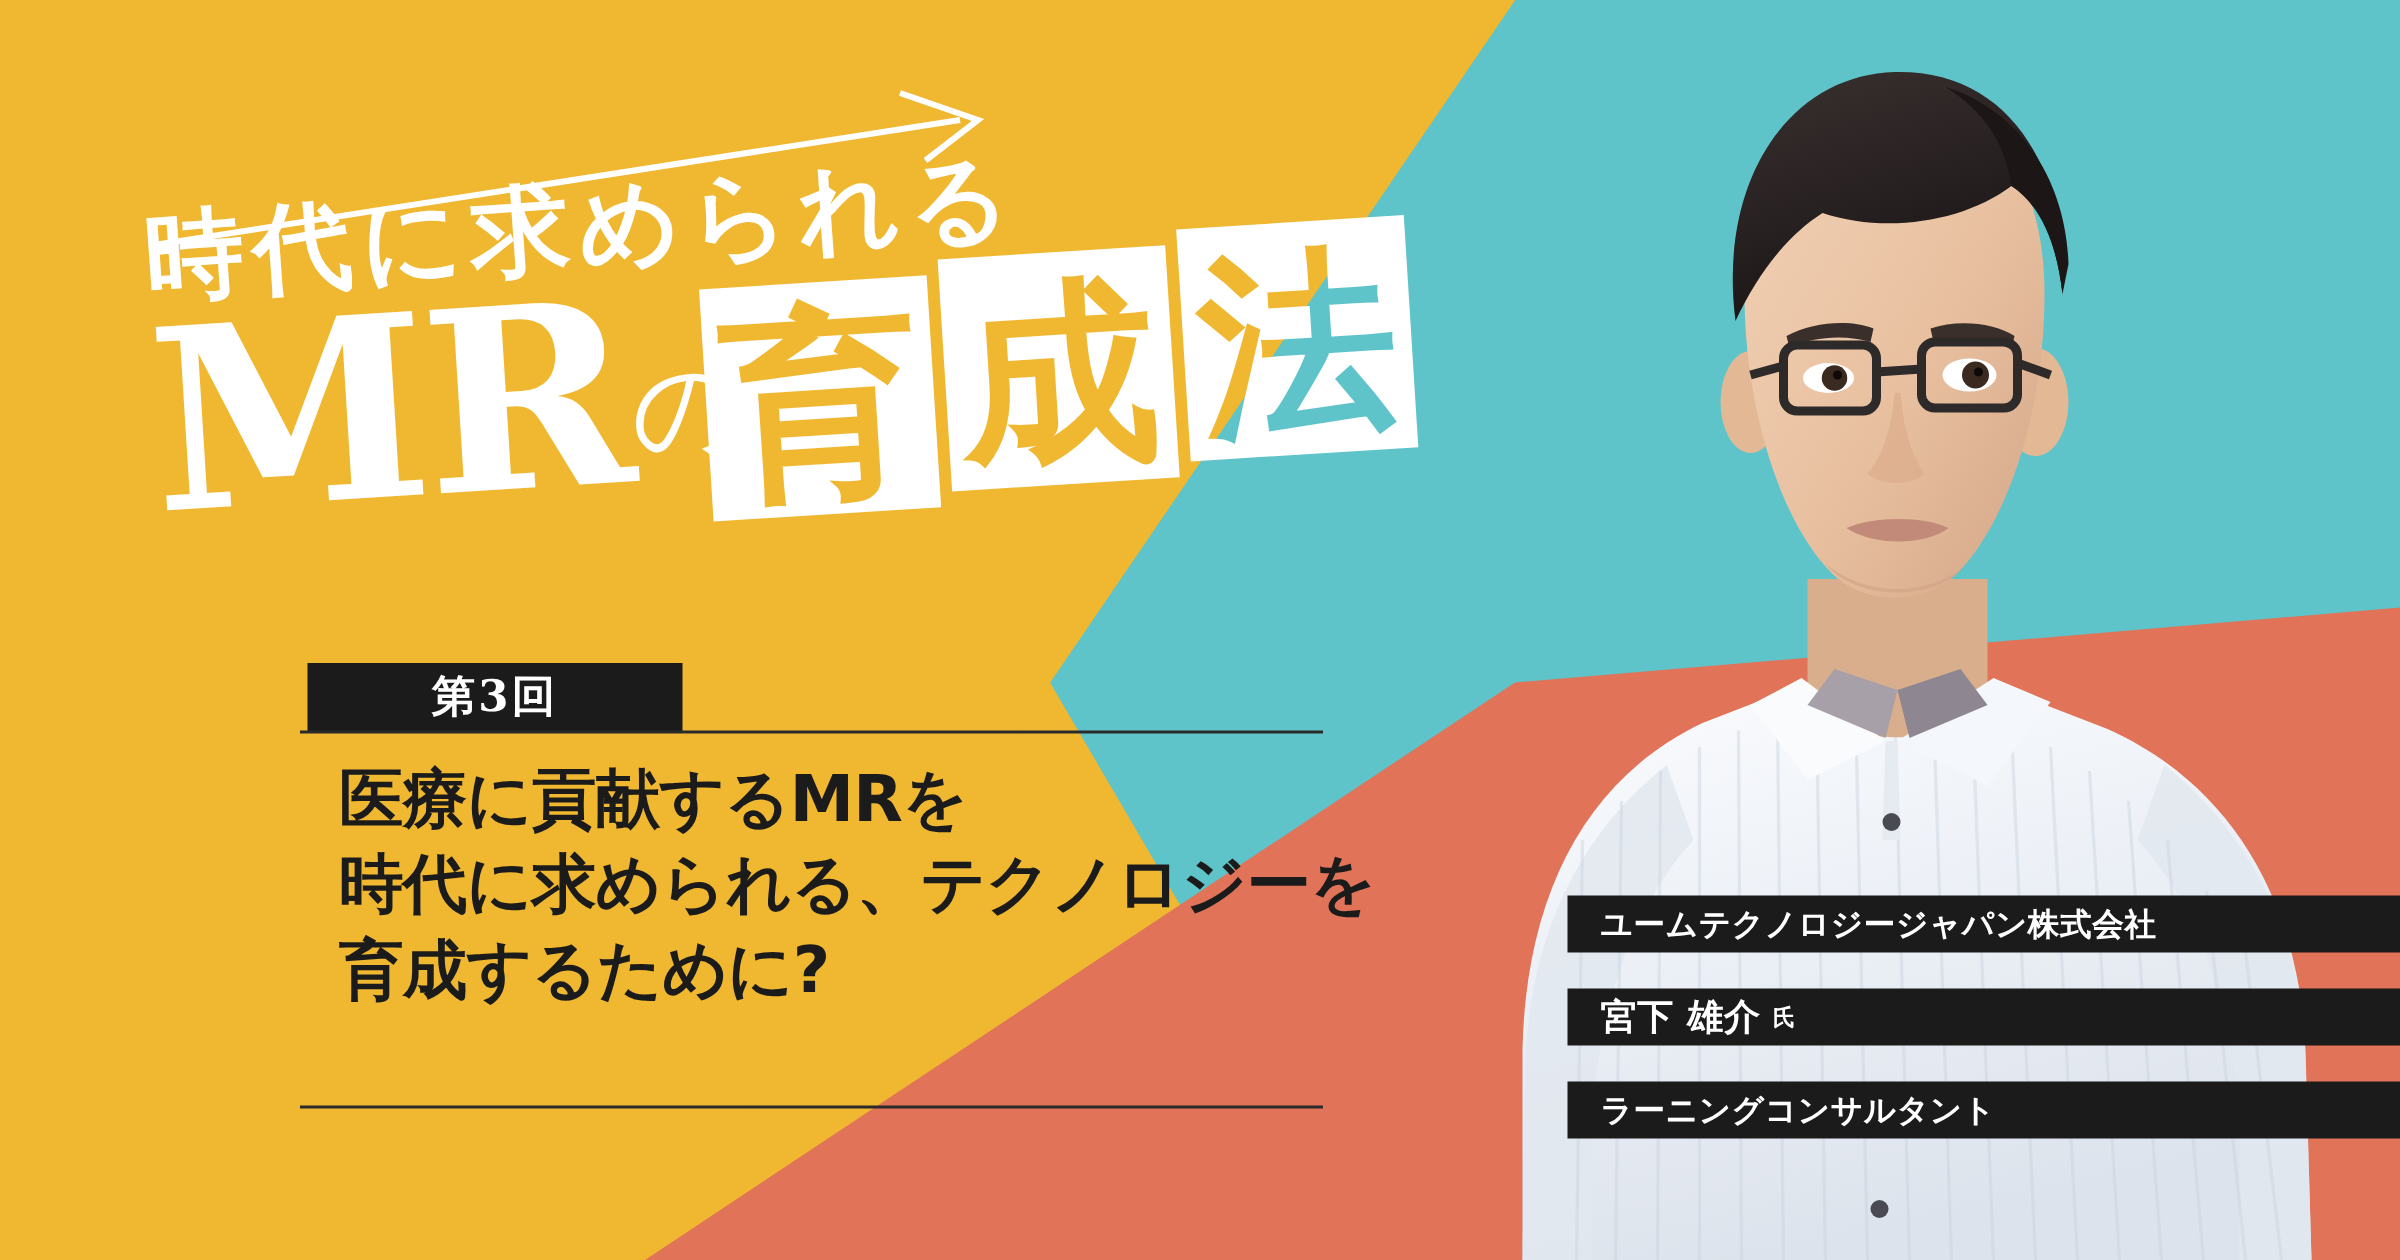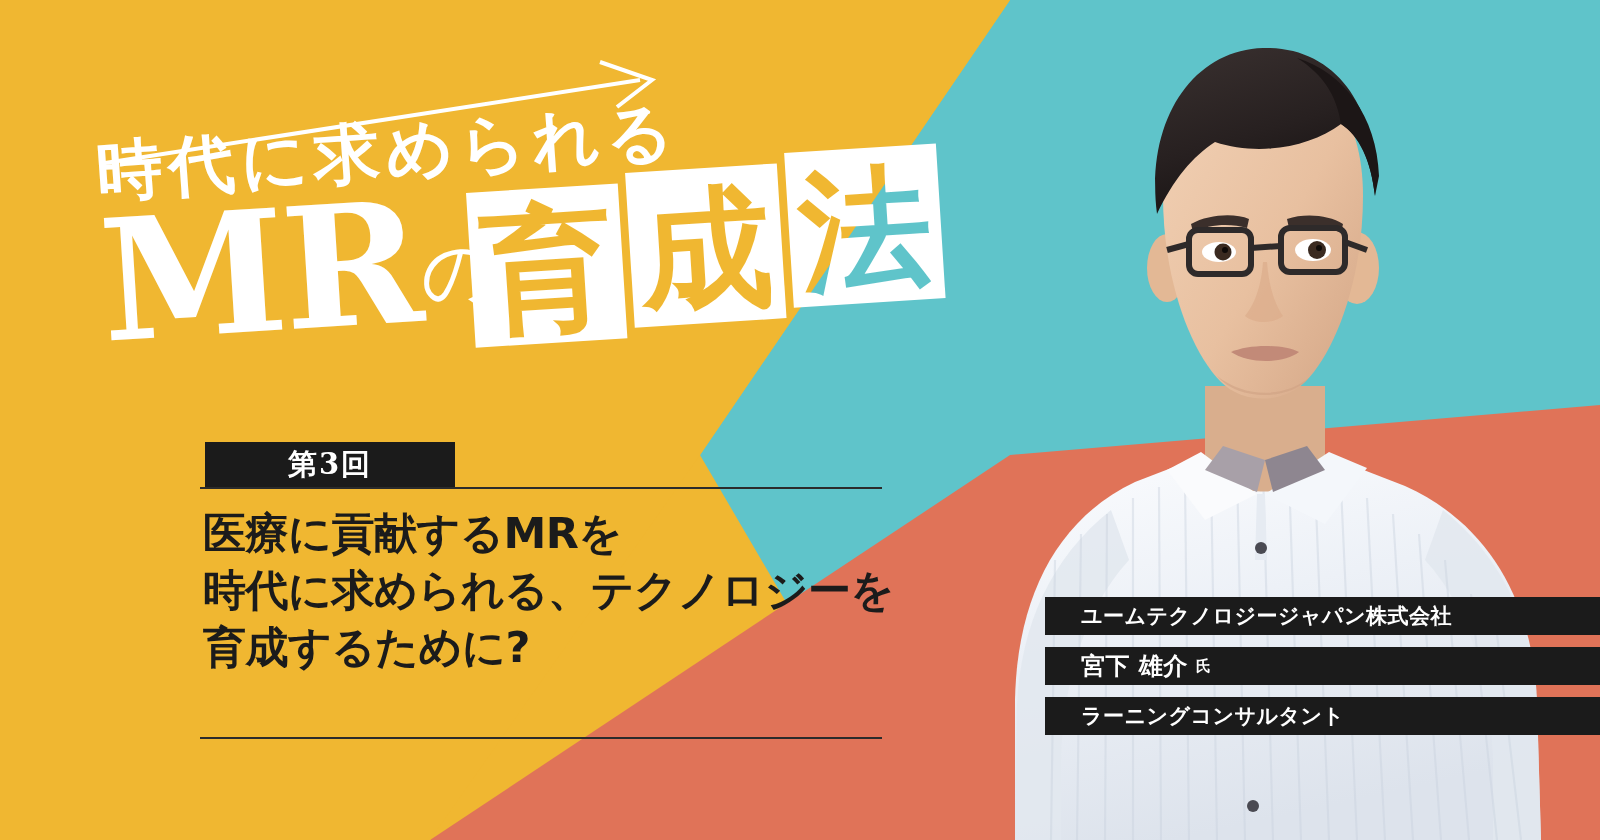--- a/index.html
+++ b/index.html
@@ -109,20 +109,21 @@
     width:760px;
   }
   #subtitle div{
     font-family:"DejaVu Sans","Liberation Sans",sans-serif;
     font-size:43px;
     font-weight:700;
     color:#1B1B1B;
     line-height:1.33;
     letter-spacing:-0.5px;
     white-space:nowrap;
+    margin-left:23px;
   }
 
   
   #portrait{
     position:absolute;
     left:905px; top:0;
     width:695px; height:840px;
     overflow:hidden;
     pointer-events:none;
   }
@@ -130,24 +131,24 @@
 
   
   #credentials{
     position:absolute;
     left:1045px; top:597px;
     width:555px;
   }
   .cred{
     background:#1B1B1B;
     height:38px;
-    margin-bottom:12px;
+    margin-bottom:24px;
     display:flex;
     align-items:center;
-    padding-left:36px;
+    padding-left:22px;
     box-sizing:border-box;
   }
   .cred .txt{
     font-family:"DejaVu Serif","Liberation Serif",serif;
     font-size:21px;
     font-weight:700;
     color:#ffffff;
     letter-spacing:0.5px;
     white-space:nowrap;
   }

